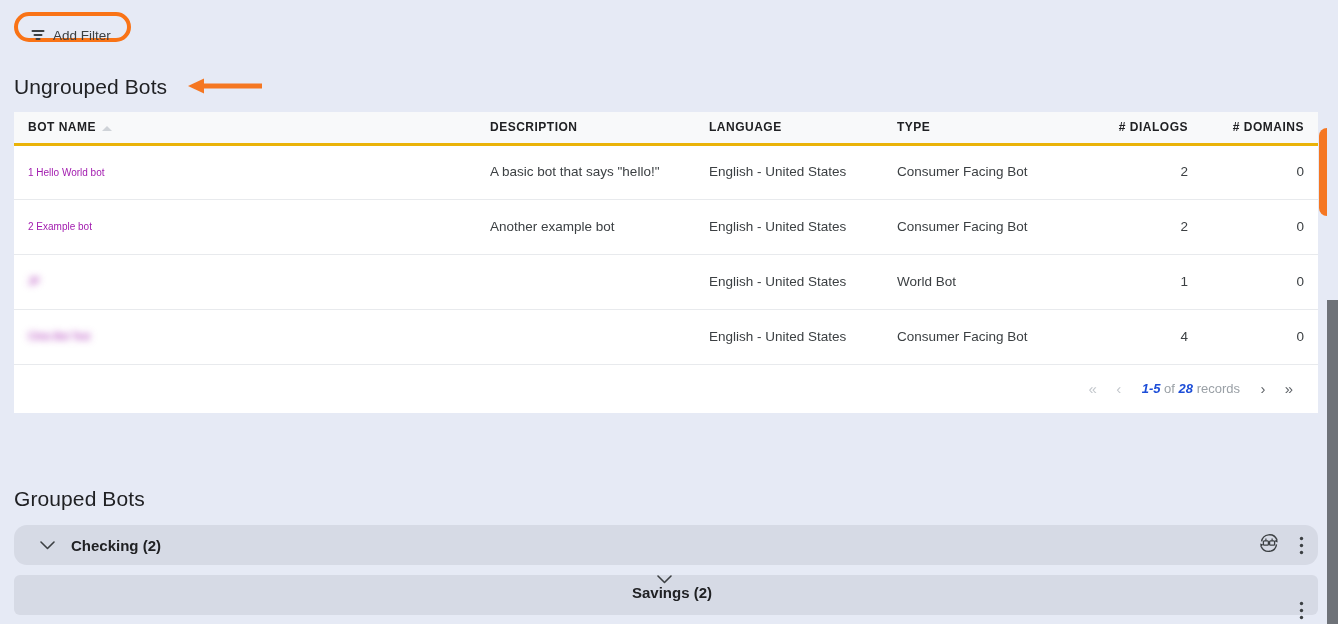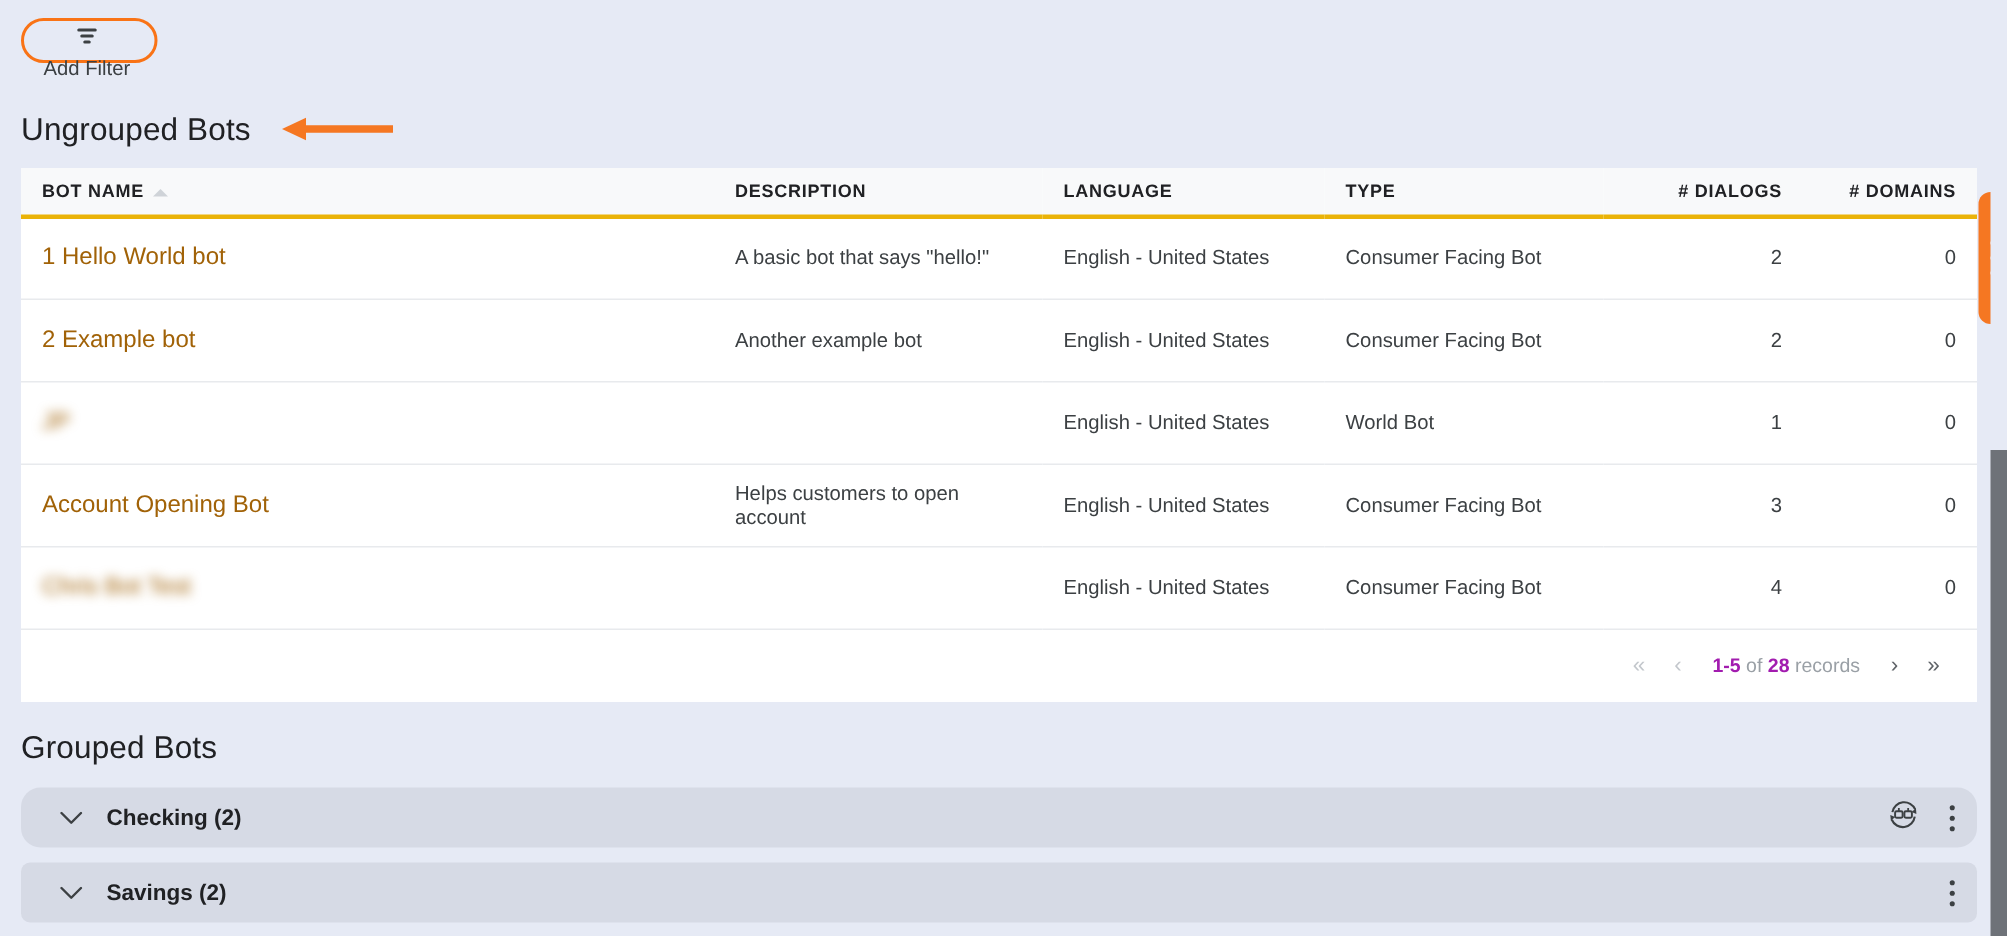--- a/index.html
+++ b/index.html
@@ -18,30 +18,29 @@
   .filter-bar {
     position: absolute;
     left: 14px;
     top: 12px;
   }
   .add-filter-btn {
     display: inline-flex;
     align-items: center;
     gap: 8px;
     height: 30px;
-    padding: 4px 16px 0 13px;
-    border: 2px solid #f97316;
+    padding: 16px 16px 0 13px;
+    border: 4px solid #f97316;
     border-radius: 16px;
     background: transparent;
     color: #3c4043;
     font-family: "Liberation Sans", sans-serif;
     font-size: 13.5px;
     cursor: pointer;
     white-space: nowrap;
-    flex-direction: column;
   }
   .funnel-icon { display: block; }
 
   
   .section-title {
     position: absolute;
     left: 14px;
     font-size: 21px;
     font-weight: 400;
     color: #202124;
@@ -99,23 +98,23 @@
     padding: 8px 14px;
     font-size: 13.5px;
     color: #3c4043;
     vertical-align: middle;
     border-bottom: 1px solid #e8eaed;
     line-height: 16px;
   }
   table.bots-table tbody tr:last-child td { border-bottom: 1px solid #e8eaed; }
   table.bots-table tbody td.num { text-align: right; }
   .bot-link {
-    color: #a16207;
+    color: #a21caf;
     text-decoration: none;
-    font-size: 16px;
+    font-size: 10px;
     cursor: pointer;
   }
   .bot-link.redacted {
     filter: blur(3.5px);
     user-select: none;
   }
 
   
   .col-name  { width: 462px; }
   .col-desc  { width: 219px; }
@@ -139,37 +138,37 @@
   .page-arrow {
     width: 22px;
     text-align: center;
     font-size: 15px;
     color: #c3c7cc;
     cursor: pointer;
     user-select: none;
   }
   .page-arrow.active { color: #5f6368; }
   .page-info { margin: 0 8px; color: #9aa0a6; white-space: nowrap; }
-  .page-info b { color: #a21caf; font-weight: 700; }
+  .page-info b { color: #1d4ed8; font-weight: 700; font-style: italic; }
 
   
   .group-row {
     position: absolute;
     left: 14px;
     width: 1304px;
     height: 40px;
     background: #d6dae5;
     border-radius: 6px;
     display: flex;
     align-items: center;
     padding: 0 14px 0 26px;
     cursor: pointer;
   }
   #group-row-0 { top: 525px; border-radius: 13px; }
-  #group-row-1 { top: 575px; }
+  #group-row-1 { top: 575px; flex-direction: column; }
   .chev { margin-right: 16px; display: block; }
   .group-label {
     font-size: 15px;
     font-weight: 700;
     color: #202124;
     white-space: nowrap;
   }
   .group-actions {
     margin-left: auto;
     display: flex;
@@ -283,28 +282,20 @@
         <td>Consumer Facing Bot</td>
         <td class="num">2</td>
         <td class="num">0</td>
       </tr>
       <tr>
         <td><a class="bot-link redacted">JP</a></td>
         <td></td>
         <td>English - United States</td>
         <td>World Bot</td>
         <td class="num">1</td>
-        <td class="num">0</td>
-      </tr>
-      <tr>
-        <td><a class="bot-link">Account Opening Bot</a></td>
-        <td>Helps customers to open account</td>
-        <td>English - United States</td>
-        <td>Consumer Facing Bot</td>
-        <td class="num">3</td>
         <td class="num">0</td>
       </tr>
       <tr>
         <td><a class="bot-link redacted">Chris Bot Test</a></td>
         <td></td>
         <td>English - United States</td>
         <td>Consumer Facing Bot</td>
         <td class="num">4</td>
         <td class="num">0</td>
       </tr>

